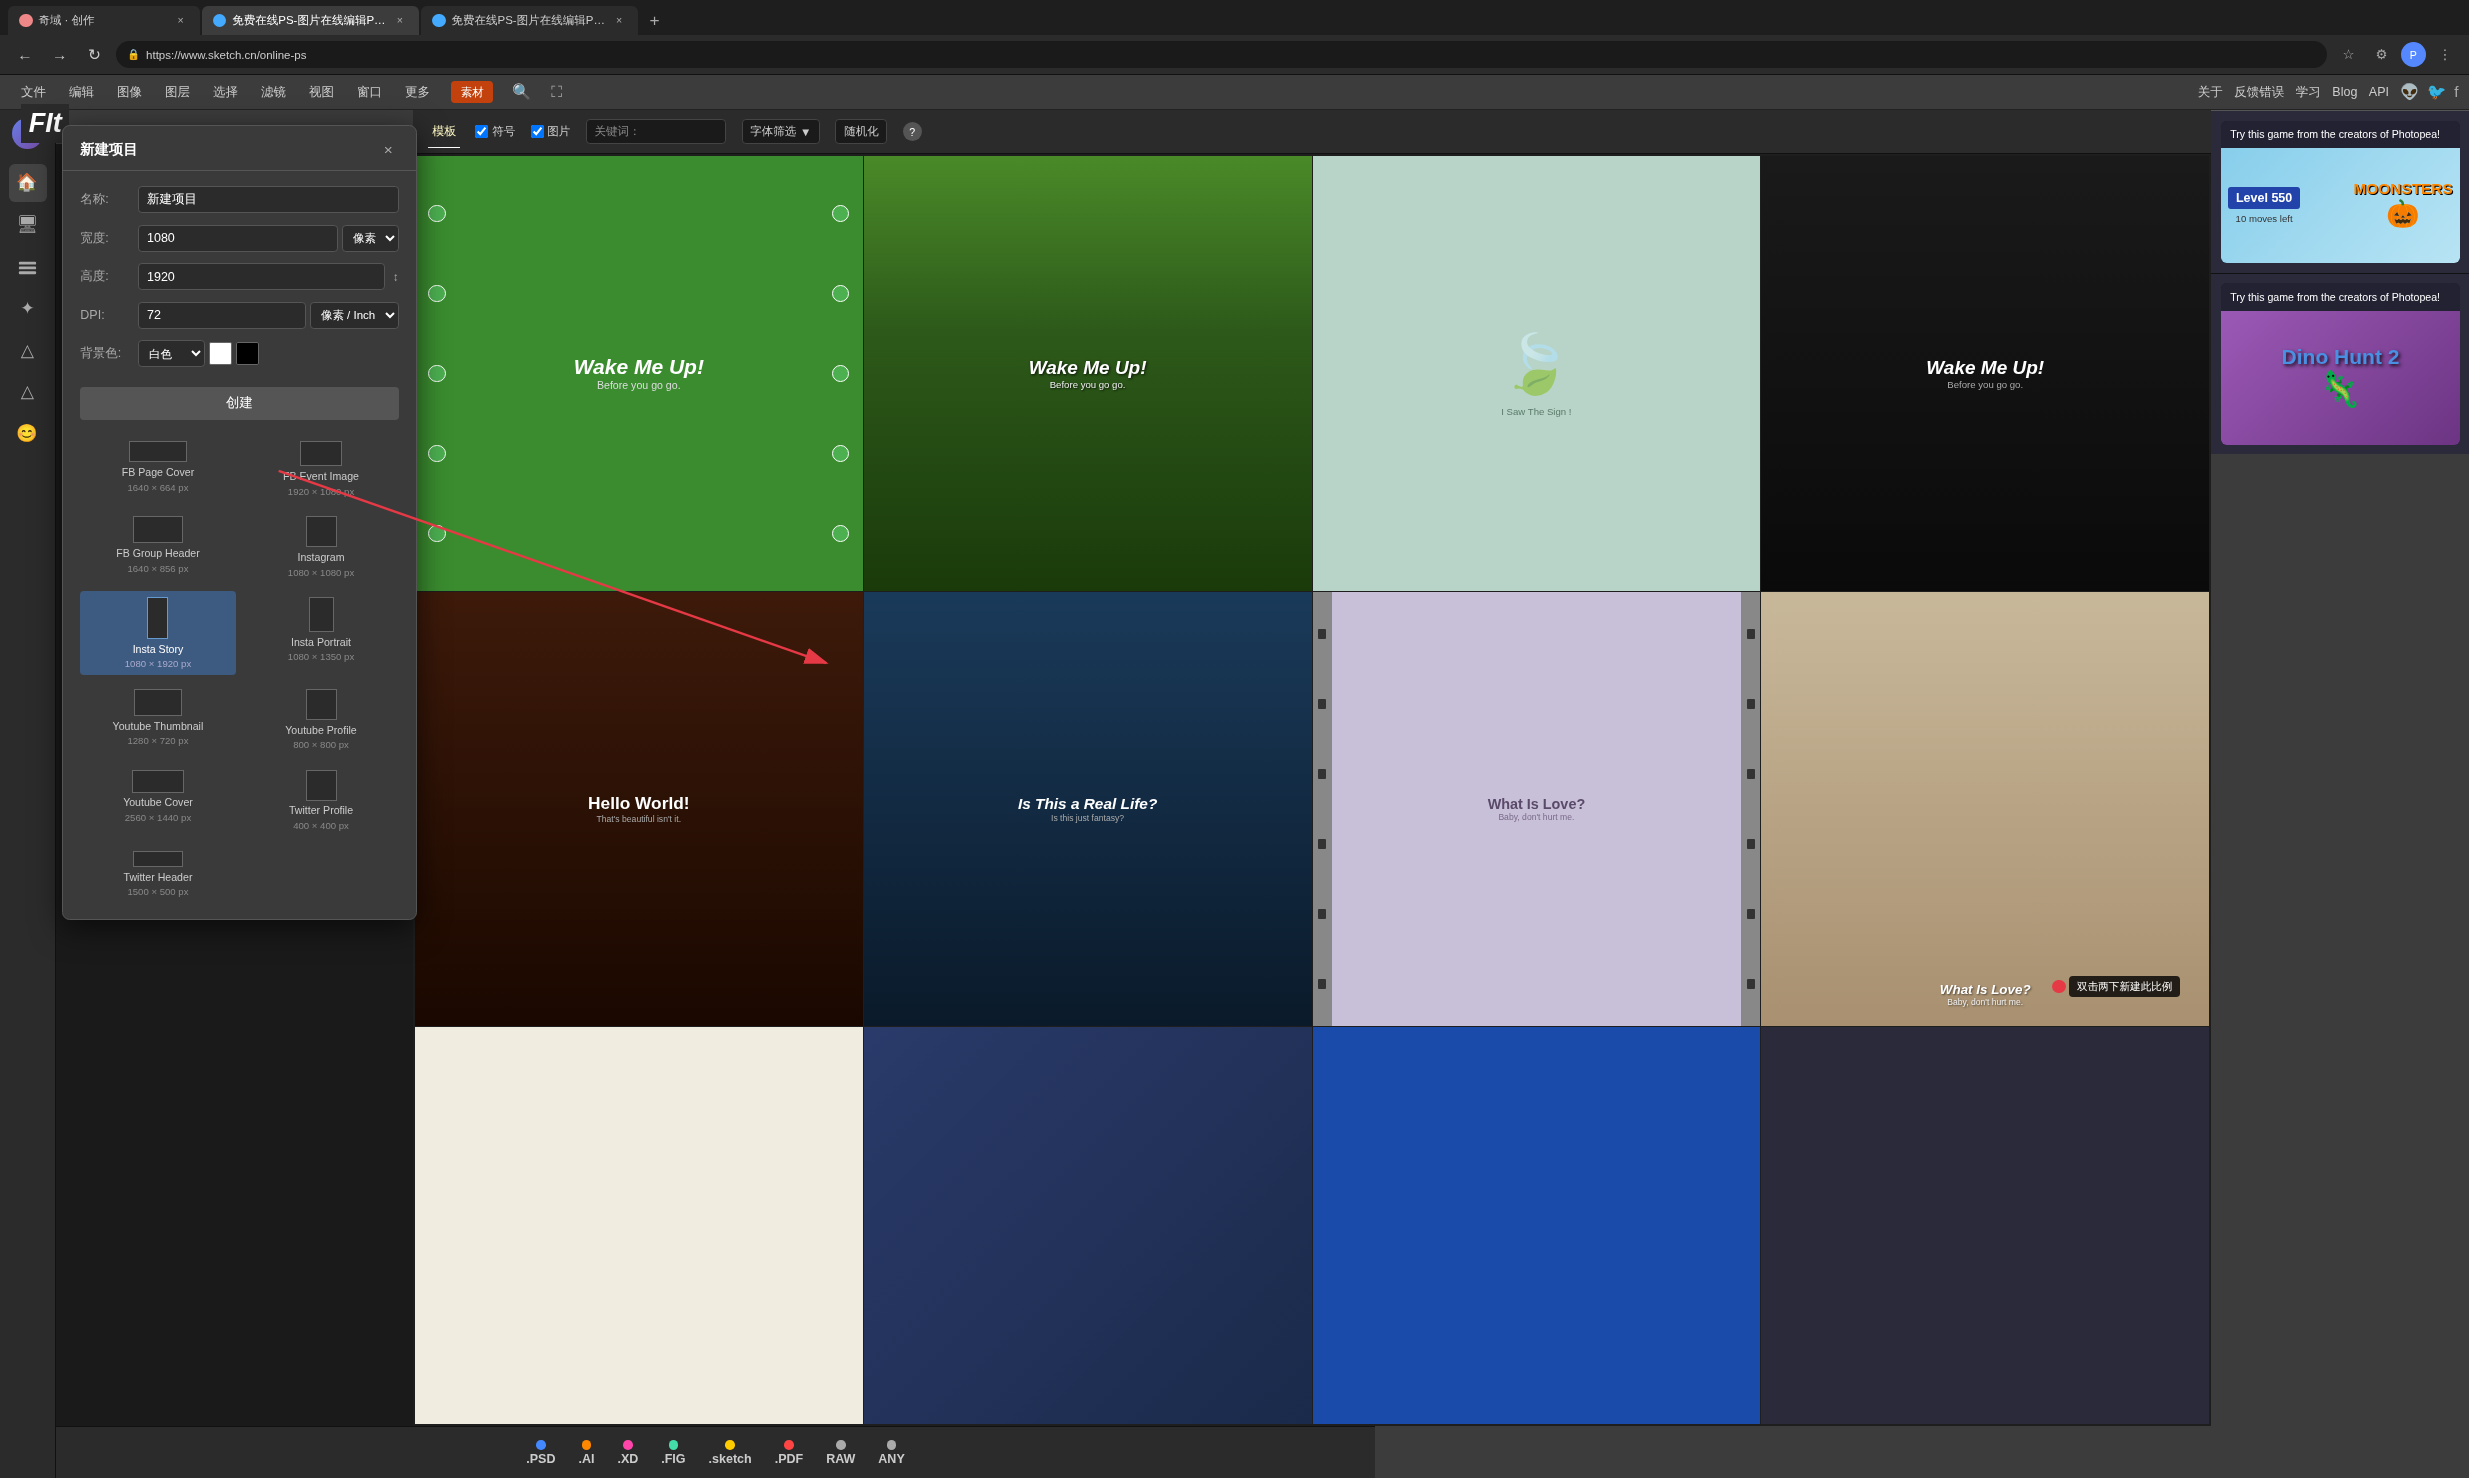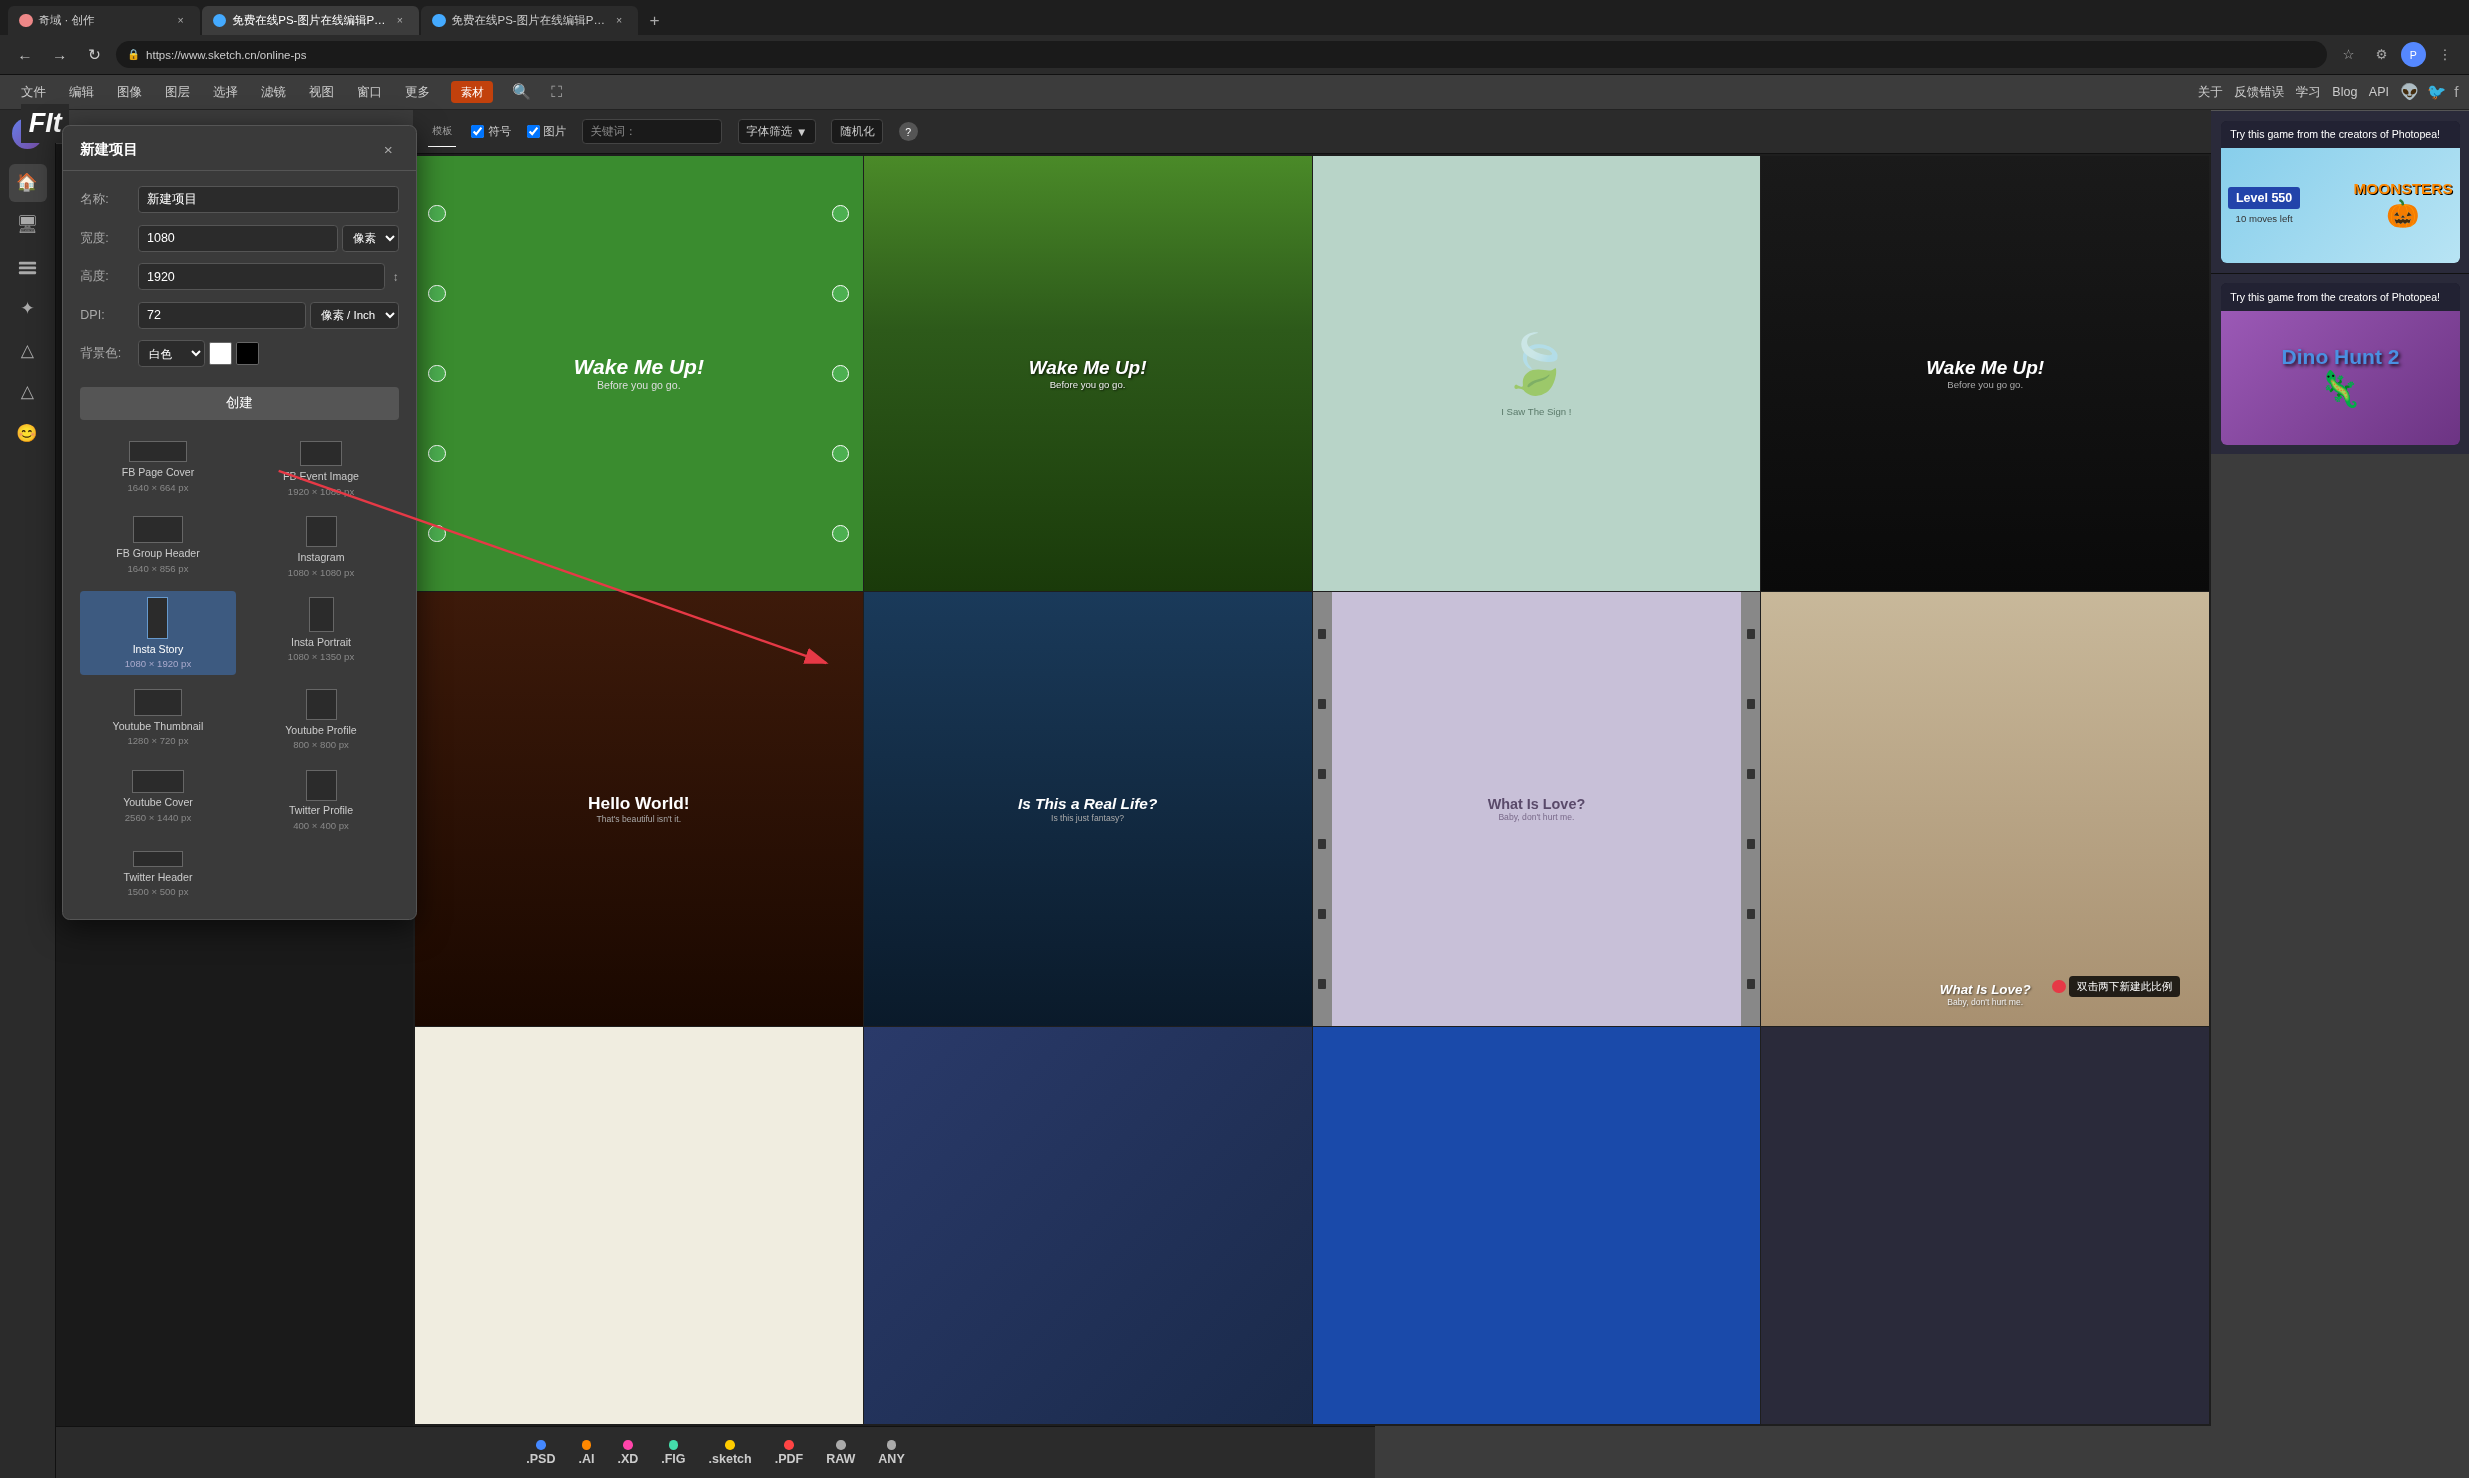--- a/index.html
+++ b/index.html
@@ -294,21 +294,21 @@
           </div>
         </div>
       </div>
     </div>
   </div>
 </div>
 
 <div style="position:absolute;top:110px;left:413px;right:259px;bottom:53px;background:#1e1e1e;overflow:hidden;">
 
   <div style="height:44px;background:#2b2b2b;border-bottom:1px solid #111;display:flex;align-items:center;padding:0 15.4px;gap:15.4px;">
-    <div style="color:#a3a3a3;font-size:10px;cursor:pointer;padding:7.7px 3.8px;border-bottom:1.9px solid #fff;">模板</div>
+    <div style="color:#fef9c3;font-size:12px;cursor:pointer;padding:7.7px 3.8px;border-bottom:1.9px solid #fff;">模板</div>
     <div style="display:flex;align-items:center;gap:3.8px;">
       <input type="checkbox" checked="" style="">
       <span style="color:#ccc;font-size:11.5px;">符号</span>
     </div>
     <div style="display:flex;align-items:center;gap:3.8px;">
       <input type="checkbox" checked="" style="">
       <span style="color:#ccc;font-size:11.5px;">图片</span>
     </div>
     <div style="background:#1a1a1a;border:1px solid #444;border-radius:3.8px;padding:3.8px 7.7px;color:#888;font-size:11.5px;display:flex;align-items:center;">
       <span>关键词：</span>

